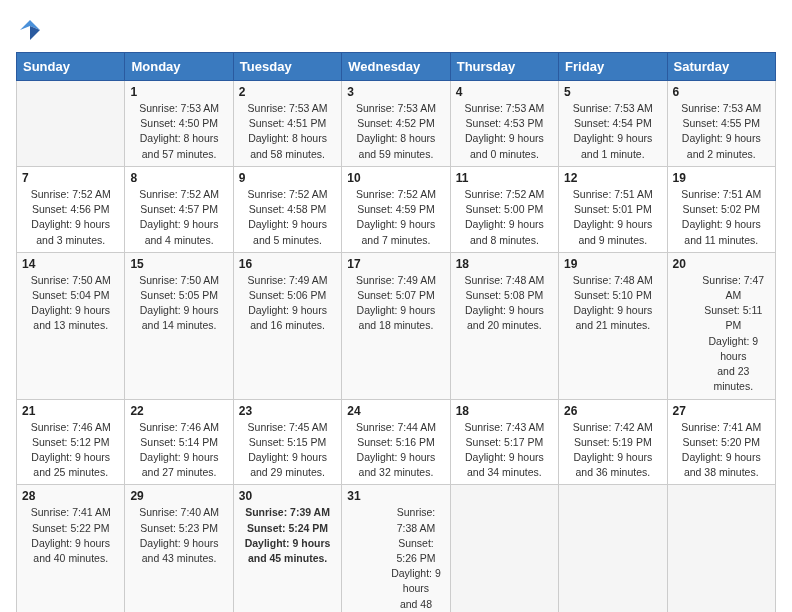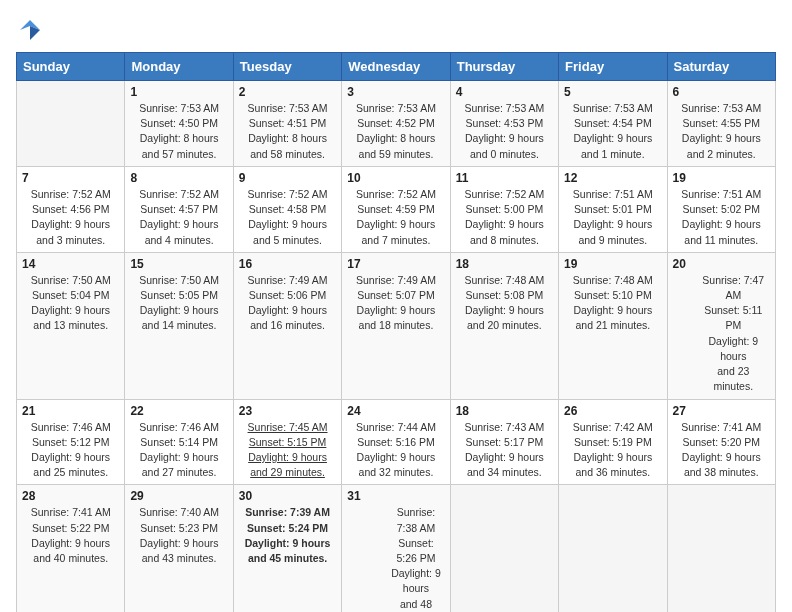--- a/index.html
+++ b/index.html
@@ -283,21 +283,21 @@
         </td>
         <td>
           <span class="day-number">22</span>
           <div class="day-info" style="white-space: pre-line;">Sunrise: 7:46 AM
 Sunset: 5:14 PM
 Daylight: 9 hours
 and 27 minutes.</div>
         </td>
         <td>
           <span class="day-number">23</span>
-          <div class="day-info" style="white-space: pre-line; text-decoration: underline;">Sunrise: 7:45 AM
+          <div class="day-info" style="white-space: pre-line;">Sunrise: 7:45 AM
 Sunset: 5:15 PM
 Daylight: 9 hours
 and 29 minutes.</div>
         </td>
         <td>
           <span class="day-number">24</span>
           <div class="day-info" style="white-space: pre-line;">Sunrise: 7:44 AM
 Sunset: 5:16 PM
 Daylight: 9 hours
 and 32 minutes.</div>

